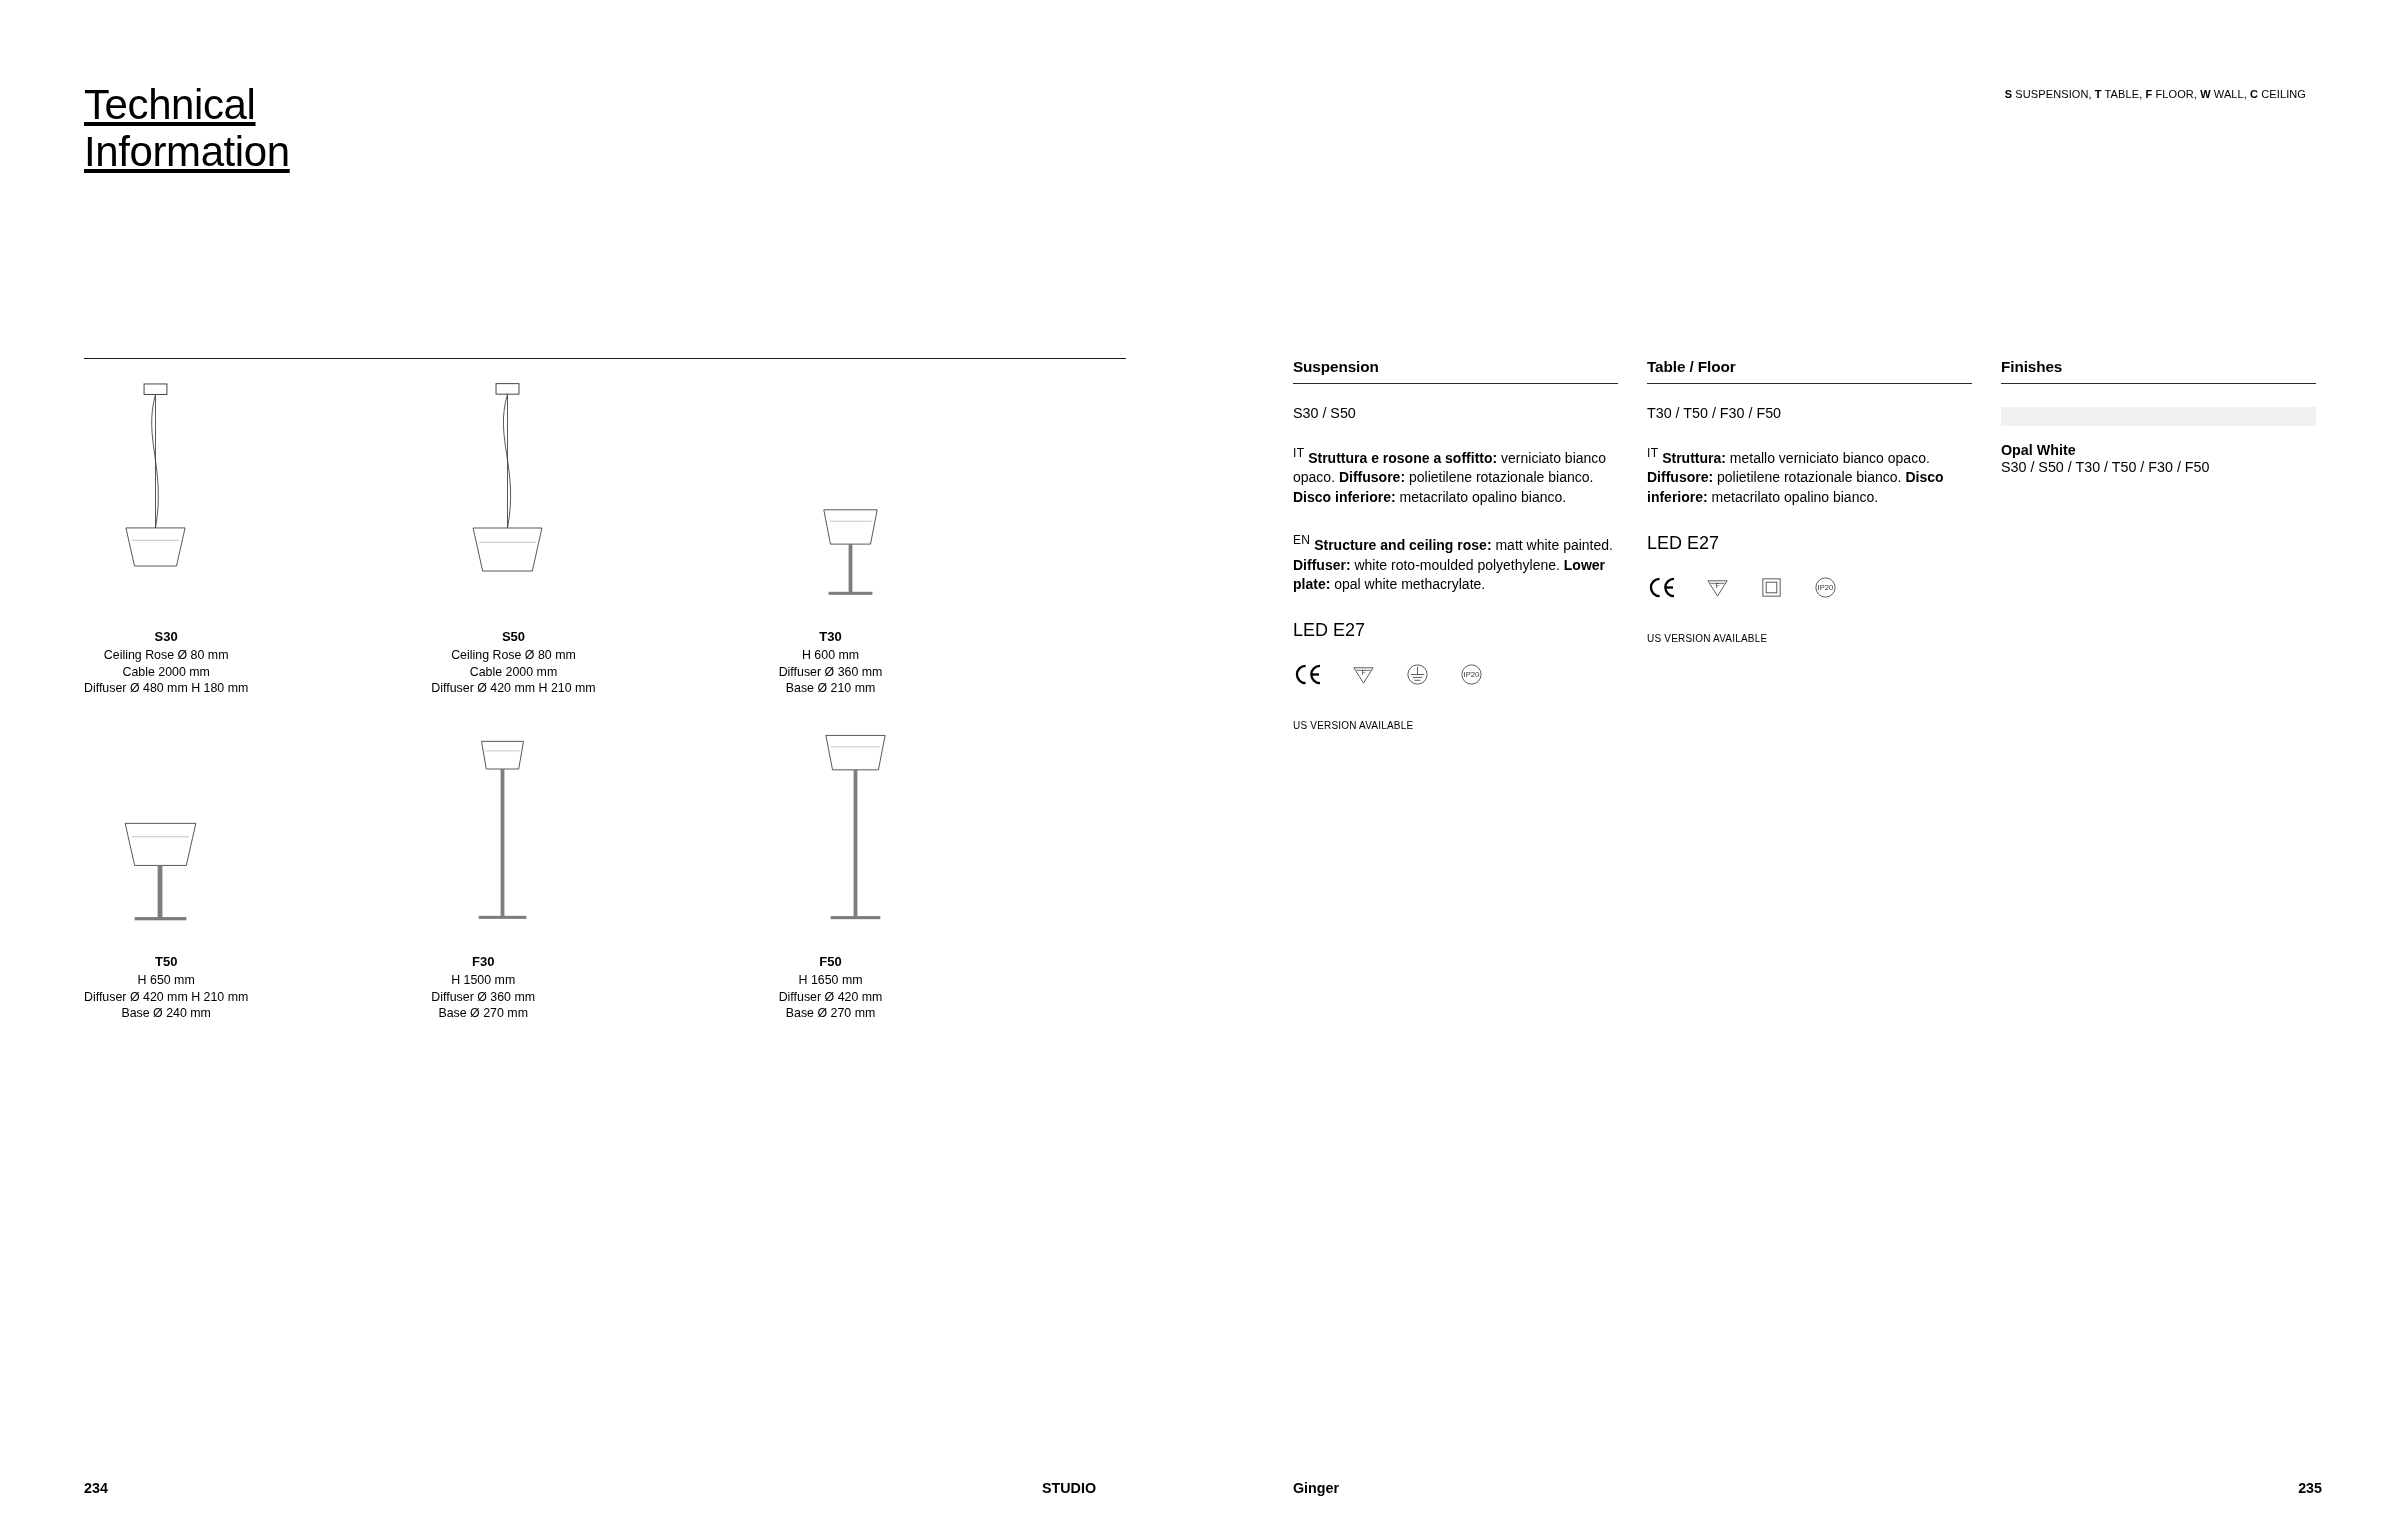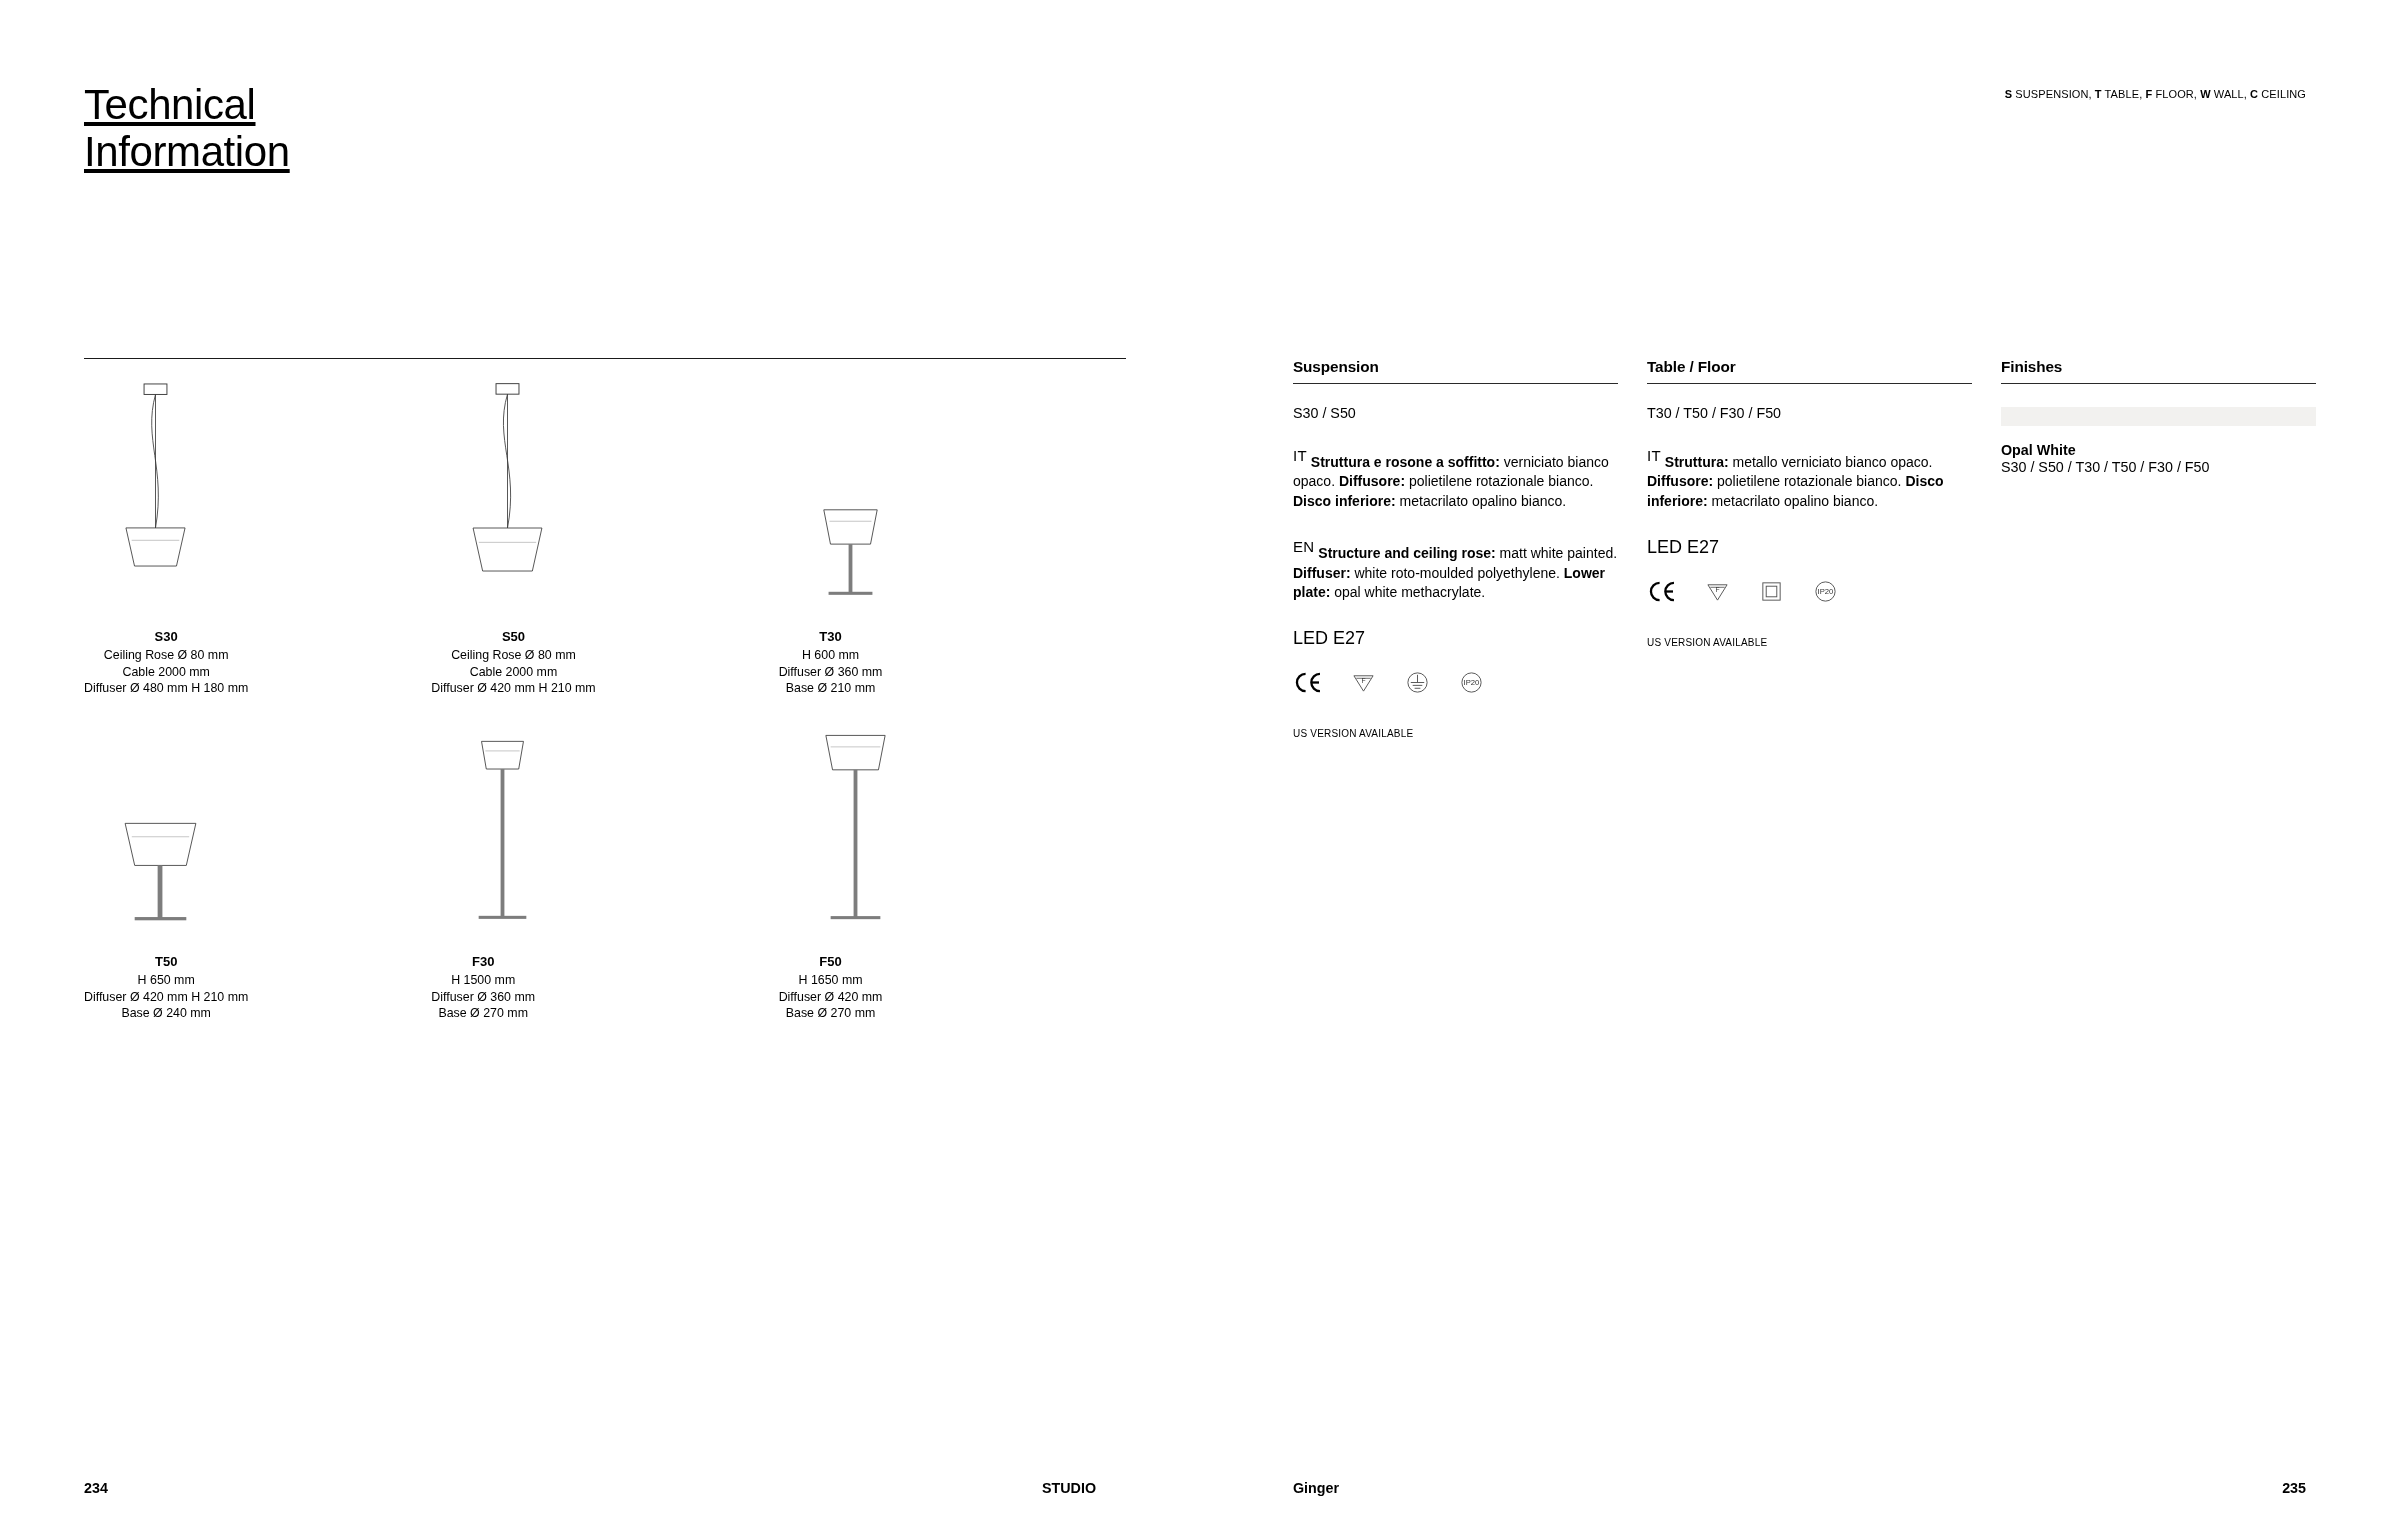--- a/index.html
+++ b/index.html
@@ -106,21 +106,21 @@
     font-size: 14.3px;
     margin-top: 21px;
   }
   .para {
     font-size: 14px;
     line-height: 1.42;
     margin-top: 24px;
   }
   .para b { font-weight: 700; }
   .sup {
-    font-size: 15px;
+    font-size: 12px;
     vertical-align: super;
     letter-spacing: 0.3px;
   }
   .lamp-line {
     font-size: 18px;
     margin-top: 25px;
   }
   .marks {
     display: flex;
     align-items: center;
@@ -153,21 +153,21 @@
   
   .footer-item {
     position: absolute;
     bottom: 40px;
     font-size: 14.3px;
     font-weight: 700;
   }
   .footer-pageleft  { left: 84px; }
   .footer-brand     { left: 1042px; }
   .footer-collection{ left: 1293px; }
-  .footer-pageright { right: 84px; }
+  .footer-pageright { right: 68px; }
 </style>
 </head>
 <body>
 
 <div class="page-title">Technical
 Information</div>
 
 <div class="legend">
   <b>S</b><span> SUSPENSION, </span><b>T</b><span> TABLE, </span><b>F</b><span> FLOOR, </span><b>W</b><span> WALL, </span><b>C</b><span> CEILING</span>
 </div>

